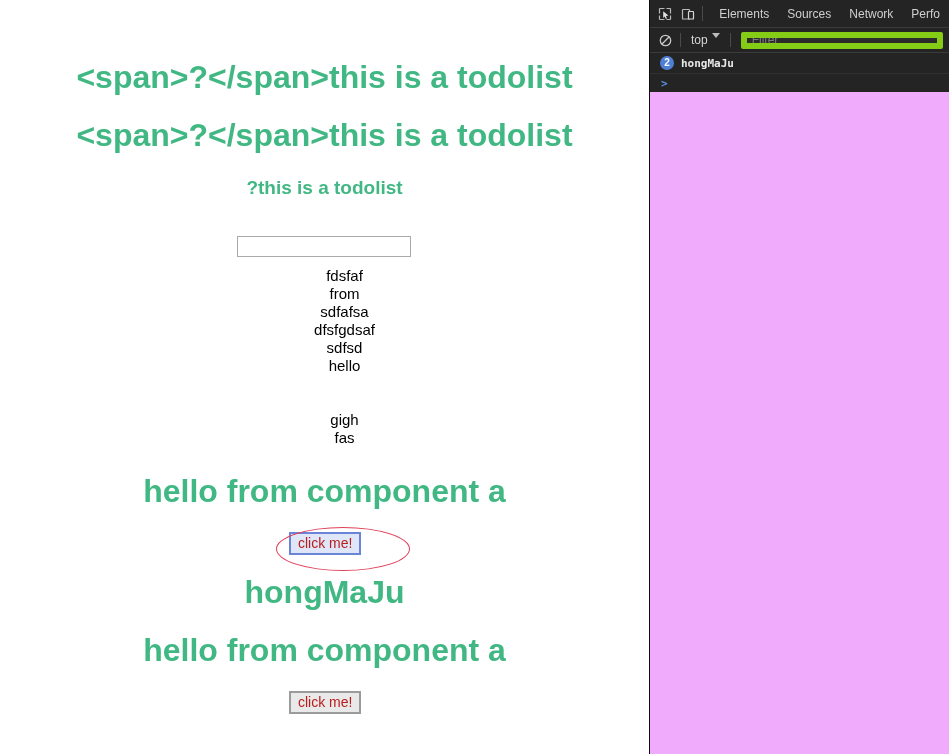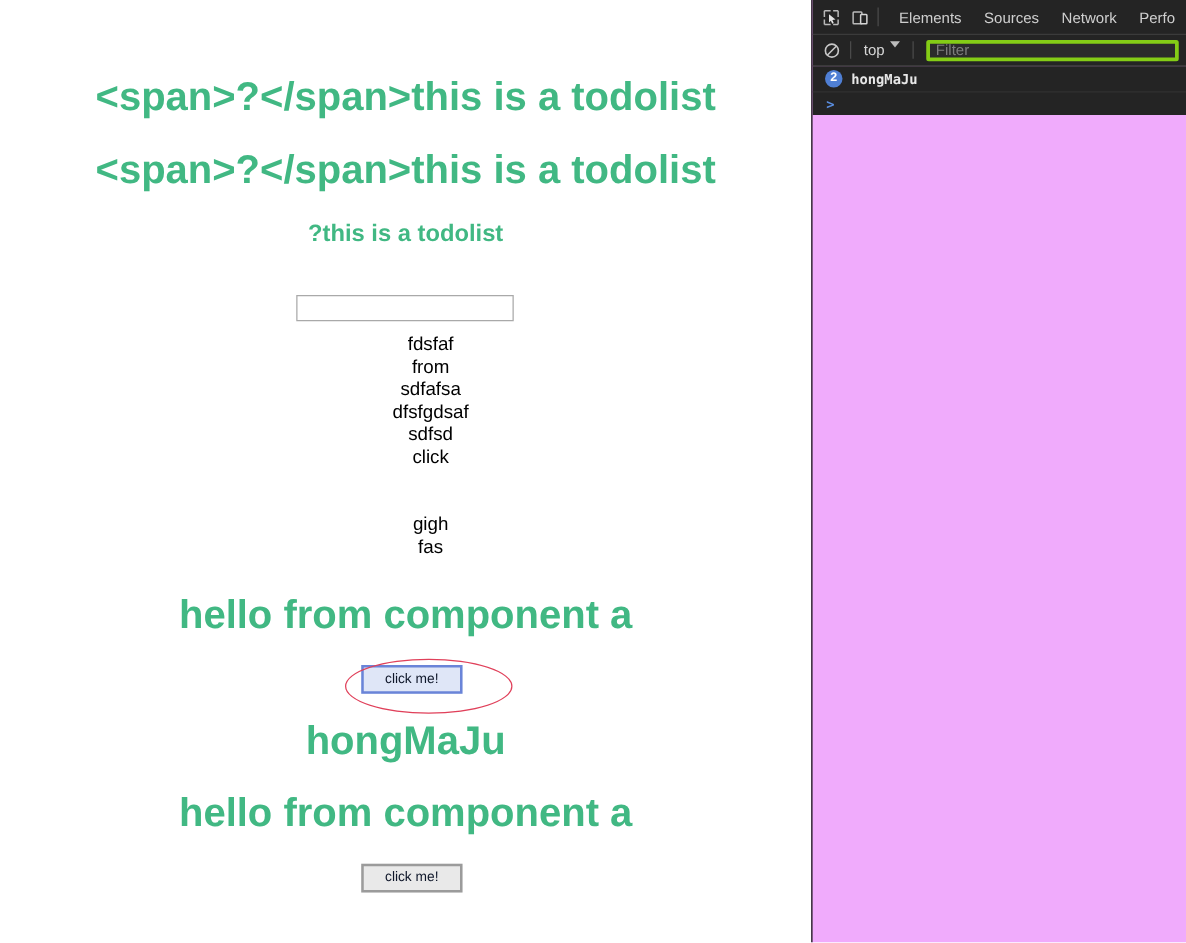--- a/index.html
+++ b/index.html
@@ -95,24 +95,24 @@
   .todo-list li::marker { color: #000; }
 
   #hello-a-1 { top: 474px; }
   #hongmaju  { top: 575px; }
   #hello-a-2 { top: 633px; }
 
   
   .click-btn {
     position: absolute;
     font-family: "Liberation Sans", sans-serif;
-    font-size: 11px;
-    color: #0f172a;
+    font-size: 14px;
+    color: #b91c1c;
     background: #e9e9e9;
-    padding: 2px 17px;
+    padding: 2px 7px;
     line-height: 15px;
     cursor: pointer;
   }
   #click-btn-1 {
     left: 289px;
     top: 532px;
     border: 2px solid #6a84d8;
     background: #dfe6f7;
   }
   #click-btn-2 {
@@ -217,21 +217,21 @@
     border-right: 4px solid transparent;
     border-top: 5px solid #bcbcbc;
   }
 
   .dt-filter-input {
     flex: 1;
     height: 17px;
     margin-left: 4px;
     margin-right: 6px;
     background: #2b2b2b;
-    border: 3px solid #84cc16;
+    border: 6px solid #84cc16;
     border-radius: 2px;
     color: #cfcfcf;
     font-size: 12px;
     font-family: "Liberation Sans", sans-serif;
     padding: 0 5px;
     outline: none;
     box-sizing: border-box;
   }
   .dt-filter-input::placeholder { color: #7d7d7d; }
 
@@ -294,21 +294,21 @@
     <h1 class="heading h1-sm" id="heading-3">?this is a todolist</h1>
 
     <input class="todo-input" type="text" placeholder="" style="">
 
     <ul class="todo-list">
       <li>fdsfaf</li>
       <li>from</li>
       <li>sdfafsa</li>
       <li>dfsfgdsaf</li>
       <li>sdfsd</li>
-      <li>click</li>
+      <li>hello</li>
       <li></li>
       <li></li>
       <li>gigh</li>
       <li>fas</li>
     </ul>
 
     <h1 class="heading h1-big" id="hello-a-1">hello from component a</h1>
 
     <button class="click-btn" id="click-btn-1">click me!</button>
 

